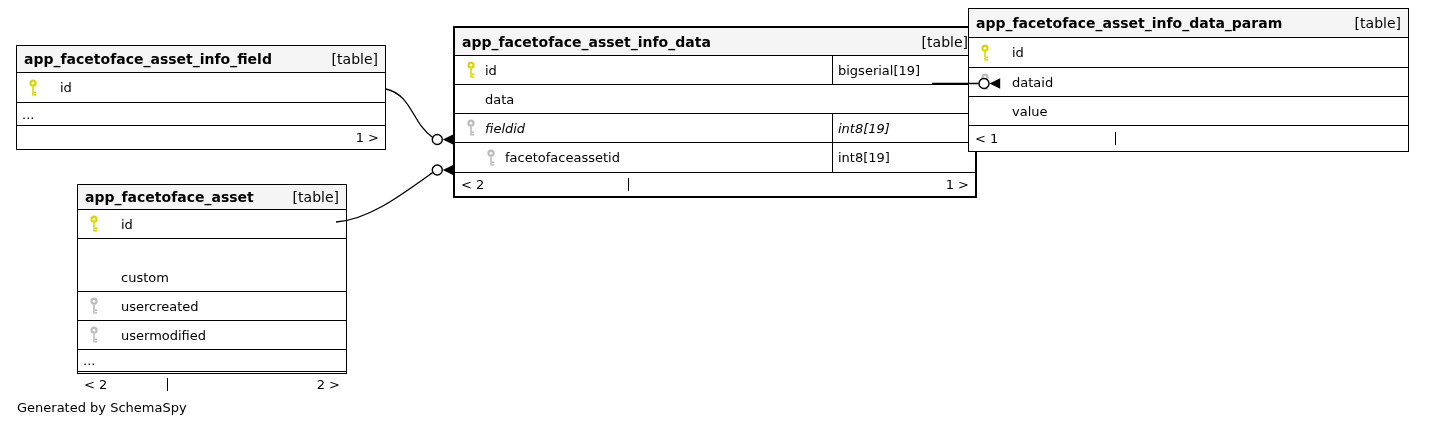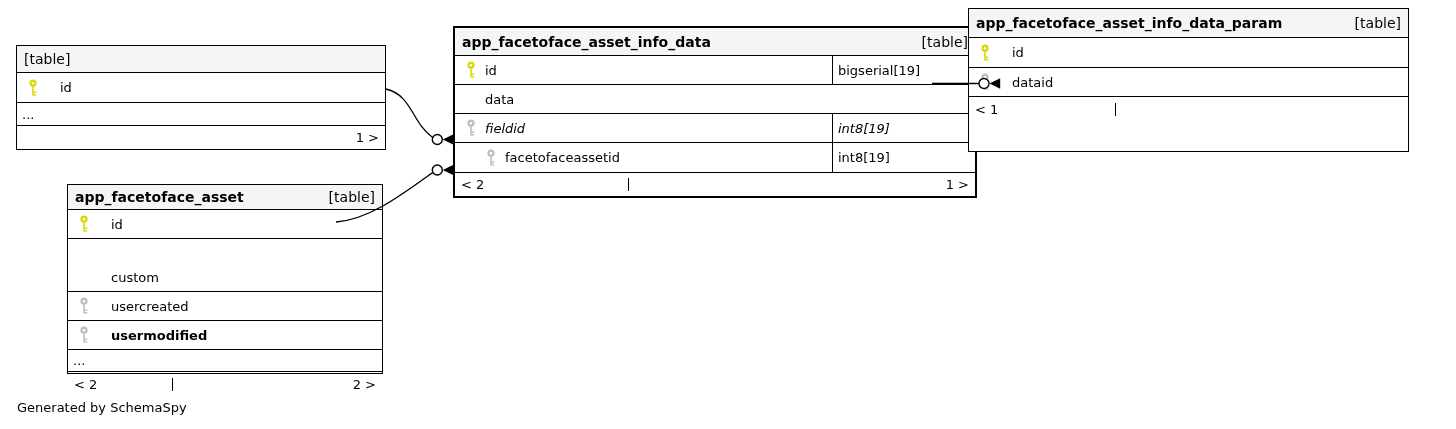--- a/index.html
+++ b/index.html
@@ -50,20 +50,21 @@
 
   .note { position:absolute; left:17px; top:400px; font-size:13px; }
 </style>
 </head>
 <body>
 
 <div id="canvas">
 
   <div class="tbl wide" style="left:16px; top:45px; width:370px; height:105px;">
     <div class="hdr" style="height:27px;">
+      <span class="title">app_facetoface_asset_info_field</span>
       <span class="badge">[table]</span>
     </div>
     <div class="row" style="height:30px;">
       <svg class="keyicon pk" viewBox="0 0 10 18">
         <circle cx="5" cy="4.2" r="3.6" fill="currentColor"></circle>
           <circle cx="5" cy="4.2" r="1.3" fill="#fff"></circle>
         <rect x="4.2" y="7.4" width="1.6" height="9.2" fill="currentColor"></rect>
         <rect x="5.8" y="12.5" width="2.4" height="1.5" fill="currentColor"></rect>
         <rect x="5.8" y="15.1" width="2.4" height="1.5" fill="currentColor"></rect>
       </svg>
@@ -154,28 +155,32 @@
     <div class="row" style="height:29px;">
       <svg class="keyicon fk" viewBox="0 0 10 18">
         <circle cx="5" cy="4.2" r="3.6" fill="currentColor"></circle>
           <circle cx="5" cy="4.2" r="1.3" fill="#fff"></circle>
         <rect x="4.2" y="7.4" width="1.6" height="9.2" fill="currentColor"></rect>
         <rect x="5.8" y="12.5" width="2.4" height="1.5" fill="currentColor"></rect>
         <rect x="5.8" y="15.1" width="2.4" height="1.5" fill="currentColor"></rect>
       </svg>
       <span class="cname">dataid</span>
     </div>
+    <div class="row" style="height:29px;">
+      <svg class="keyicon hid" viewBox="0 0 10 18"></svg>
+      <span class="cname">value</span>
+    </div>
     <div class="frow row" style="height:25px;">
       <div class="fcell">&lt; 1</div>
       <div class="fcell"></div>
       <div class="fcell"></div>
     </div>
   </div>
 
-  <div class="tbl wide" style="left:67px; top:184px; width:316px; height:190px;">
+  <div class="tbl wide" style="left:77px; top:184px; width:270px; height:190px;">
     <div class="hdr" style="height:25px;">
       <span class="title">app_facetoface_asset</span>
       <span class="badge">[table]</span>
     </div>
     <div class="row" style="height:29px;">
       <svg class="keyicon pk" viewBox="0 0 10 18">
         <circle cx="5" cy="4.2" r="3.6" fill="currentColor"></circle>
           <circle cx="5" cy="4.2" r="1.3" fill="#fff"></circle>
         <rect x="4.2" y="7.4" width="1.6" height="9.2" fill="currentColor"></rect>
         <rect x="5.8" y="12.5" width="2.4" height="1.5" fill="currentColor"></rect>
@@ -190,21 +195,21 @@
     <div class="row" style="height:29px;">
       <svg class="keyicon fk" viewBox="0 0 10 18">
         <circle cx="5" cy="4.2" r="3.6" fill="currentColor"></circle>
           <circle cx="5" cy="4.2" r="1.3" fill="#fff"></circle>
         <rect x="4.2" y="7.4" width="1.6" height="9.2" fill="currentColor"></rect>
         <rect x="5.8" y="12.5" width="2.4" height="1.5" fill="currentColor"></rect>
         <rect x="5.8" y="15.1" width="2.4" height="1.5" fill="currentColor"></rect>
       </svg>
       <span class="cname">usercreated</span>
     </div>
-    <div class="row" style="height:29px;font-weight:bold;">
+    <div class="row" style="height:29px;">
       <svg class="keyicon fk" viewBox="0 0 10 18">
         <circle cx="5" cy="4.2" r="3.6" fill="currentColor"></circle>
           <circle cx="5" cy="4.2" r="1.3" fill="#fff"></circle>
         <rect x="4.2" y="7.4" width="1.6" height="9.2" fill="currentColor"></rect>
         <rect x="5.8" y="12.5" width="2.4" height="1.5" fill="currentColor"></rect>
         <rect x="5.8" y="15.1" width="2.4" height="1.5" fill="currentColor"></rect>
       </svg>
       <span class="cname">usermodified</span>
     </div>
     <div class="ellrow" style="height:22px;">

